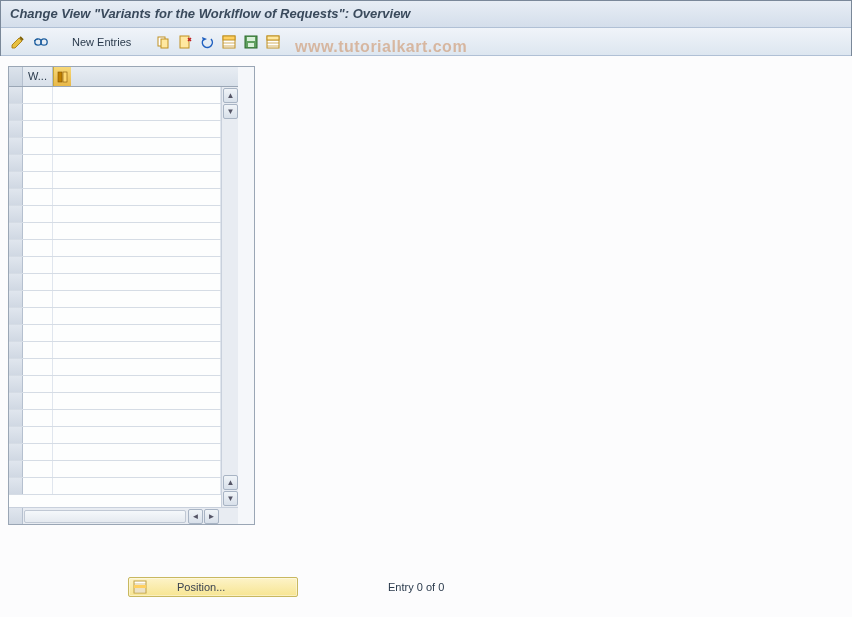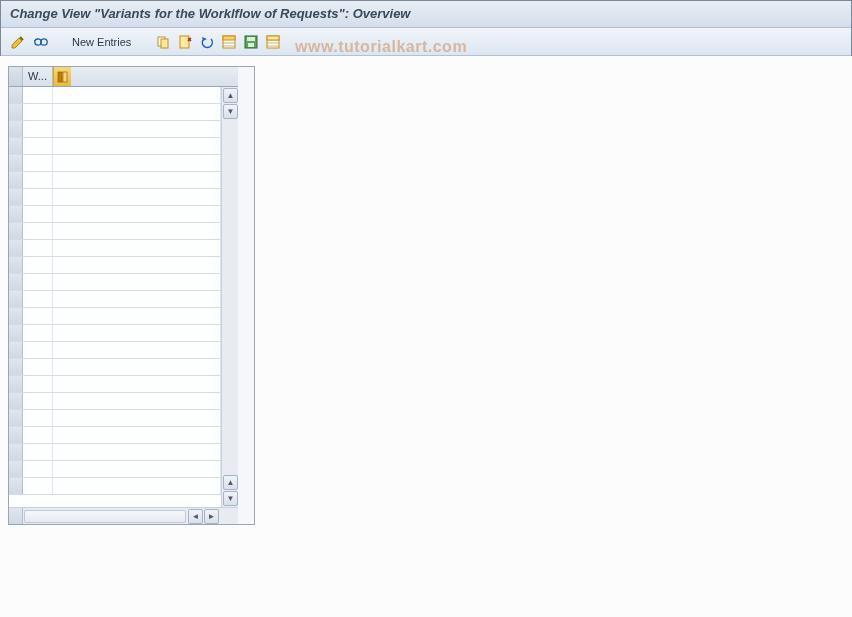--- a/index.html
+++ b/index.html
@@ -444,13 +444,26 @@
             <div class="hscroll-thumb"></div>
             <div class="scroll-btn">◄</div>
             <div class="scroll-btn">►</div>
           </div>
           <div class="corner"></div>
         </div>
       </div>
     </div>
   </div>
 
+  <div class="footer-area">
+    <div class="position-btn">
+      <span class="pos-icon">
+        <svg width="14" height="14" viewBox="0 0 14 14">
+            <rect x="1" y="1" width="12" height="12" fill="#fff" stroke="#c0a040"></rect>
+            <rect x="1" y="5" width="12" height="3" fill="#ffd060"></rect>
+            <path d="M1 4 H13 M1 9 H13 M1 11 H13" stroke="#c0a040" stroke-width="0.6"></path>
+          </svg>
+      </span>
+      <span>Position...</span>
+    </div>
+    <span class="entry-text">Entry 0 of 0</span>
+  </div>
 </div>
 
 </body></html>

